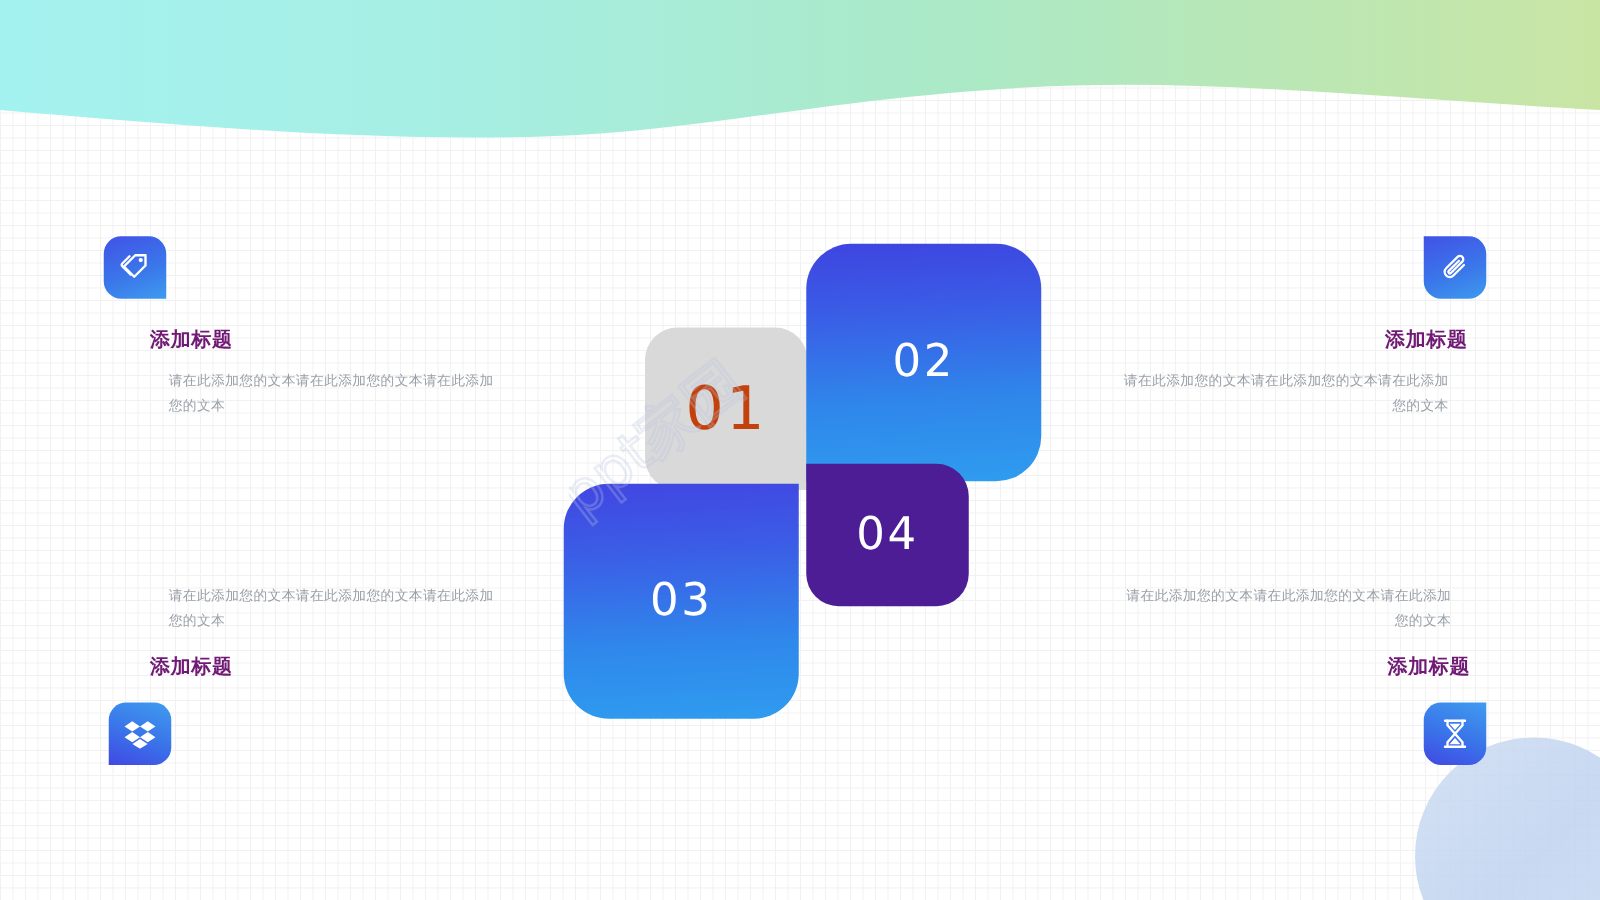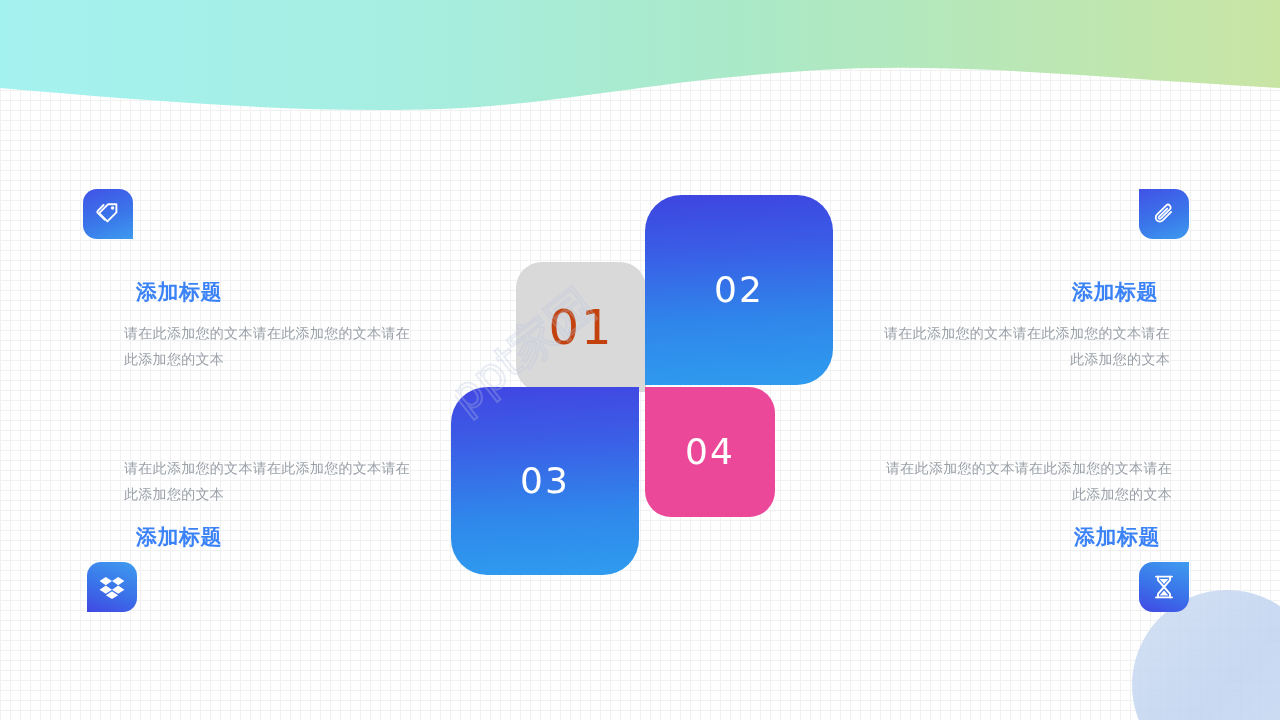--- a/index.html
+++ b/index.html
@@ -99,23 +99,23 @@
   .petal-03 {
     left: 0px;  top: 192px;
     width: 188px; height: 188px;
     background: linear-gradient(177deg, #4146e2 0%, #3b5ee6 30%, #2f88eb 68%, #2f9cef 100%);
     border-radius: 36px 0 36px 36px;
   }
   .petal-03 .num { font-size: 36px; }
 
   
   .petal-04 {
-    left: 194px; top: 192px;
-    width: 130px; height: 130px;
-    background: #ec4899;
+    left: 194px; top: 176px;
+    width: 130px; height: 114px;
+    background: #4c1d95;
     border-radius: 0 26px 26px 26px;
   }
   .petal-04 .num { font-size: 36px; color: #ffffff; }
 
   
   .watermark {
     position: absolute;
     left: 455px;
     top: 275px;
     width: 300px;
@@ -149,32 +149,32 @@
              background: linear-gradient(200deg, #3f9cef 0%, #3a72e9 55%, #4148e3 100%);
              border-radius: 14px 0 14px 14px; }
 
   
   .text-block {
     position: absolute;
     width: 300px;
     z-index: 5;
   }
   .block-title {
-    font-size: 21px;
+    font-size: 16px;
     font-weight: bold;
-    color: #3b82f6;
+    color: #701a75;
     line-height: 1.25;
-    margin: 16px;
+    margin: 0;
     letter-spacing: 0.5px;
   }
   .block-body {
-    font-size: 14px;
+    font-size: 11px;
     color: #9aa0a8;
     line-height: 1.85;
-    margin: 4px;
+    margin: 15px;
     letter-spacing: 0.3px;
   }
 
   .tb-tl { left: 120px;  top: 263px; text-align: left; }
   .tb-tl .block-body { margin-top: 12px; }
 
   .tb-tr { left: 874px;  top: 263px; text-align: right; }
   .tb-tr .block-body { margin-top: 12px; }
 
   .tb-bl { left: 120px;  top: 452px; text-align: left; }

